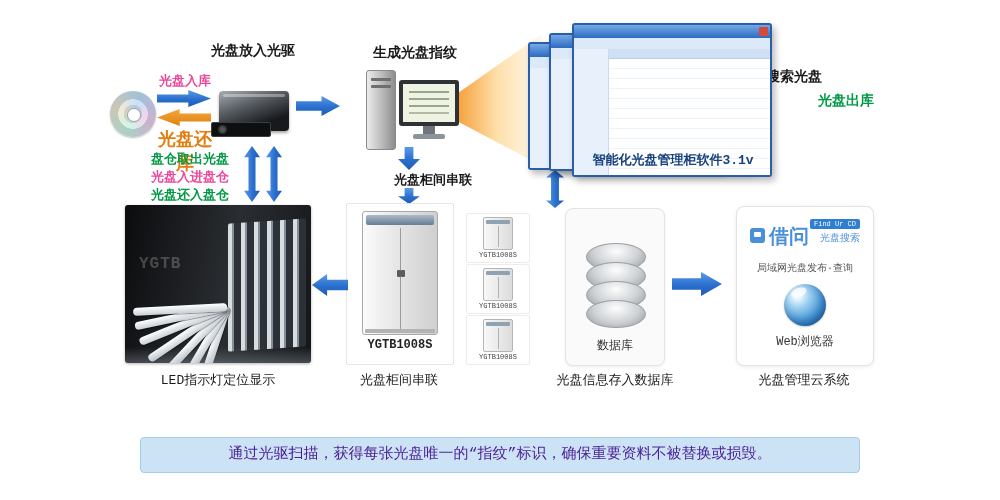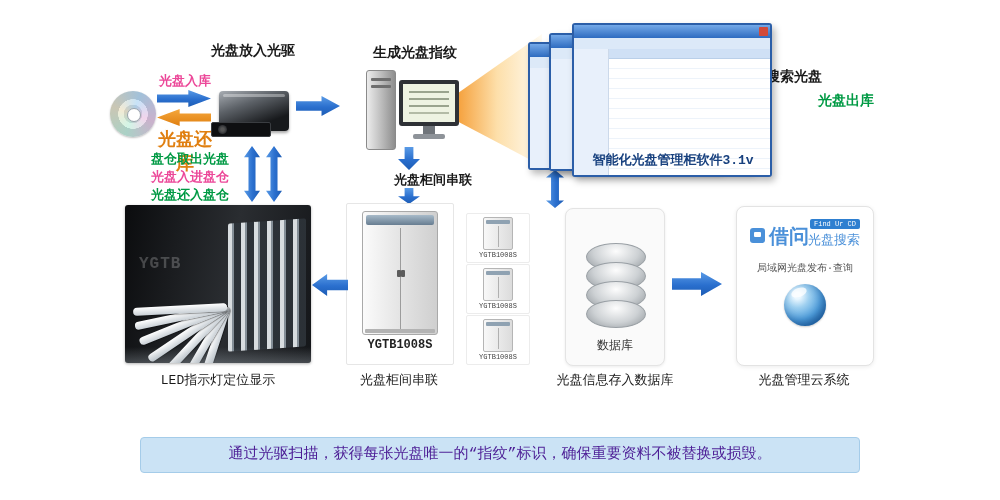--- a/index.html
+++ b/index.html
@@ -119,21 +119,21 @@
 
   
   .cloud-card { position:absolute; left:736px; top:206px; width:136px; height:158px; background:#fff;
         border:1px solid #e3e3e3; border-radius:8px; box-shadow:0 1px 4px rgba(0,0,0,.08); text-align:center; }
   .brand-row { position:relative; width:110px; height:30px; margin:14px auto 0; }
   .brand-icon { position:absolute; left:0; top:7px; width:15px; height:15px; background:#4a90d9; border-radius:3px; }
   .brand-icon::after { content:''; position:absolute; left:4px; top:4px; width:7px; height:5px; background:#fff; border-radius:1px; }
   .brand-text { position:absolute; left:19px; top:2px; font-size:20px; font-weight:bold; color:#4a90d9; }
   .brand-badge { position:absolute; right:0; top:-2px; background:#2e7fd0; color:#fff; font-size:7px;
         padding:1px 4px; border-radius:2px; }
-  .brand-tag { position:absolute; right:0; top:10px; font-size:13px; color:#4a90d9; }
+  .brand-tag { position:absolute; right:0; top:10px; font-size:10px; color:#4a90d9; }
   .cloud-line { margin-top:10px; font-size:10px; color:#555; }
   .sphere { width:42px; height:42px; border-radius:50%; margin:9px auto 0;
         background:radial-gradient(circle at 32% 28%, #eaf7ff 0 8%, #9fd0f0 28%, #4f9fdd 58%, #1f6db3 88%);
         box-shadow:inset -3px -4px 8px rgba(0,30,80,.35), 0 1px 2px rgba(0,0,0,.2); position:relative; }
   .sphere::after { content:''; position:absolute; left:7px; top:4px; width:16px; height:9px; border-radius:50%;
         background:rgba(255,255,255,.75); transform:rotate(-20deg); }
   .browser-label { margin-top:7px; font-size:12px; color:#333; }
 
   
   .banner { position:absolute; left:140px; top:437px; width:718px; height:34px; line-height:34px;
@@ -277,20 +277,21 @@
 
   <div class="cloud-card">
     <div class="brand-row">
       <div class="brand-icon"></div>
       <div class="brand-text">借问</div>
       <div class="brand-badge">Find Ur CD</div>
       <div class="brand-tag">光盘搜索</div>
     </div>
     <div class="cloud-line">局域网光盘发布·查询</div>
     <div class="sphere"></div>
+    <div class="browser-label">Web浏览器</div>
   </div>
 
   <div class="t center" style="left:125px;top:371px;width:186px;font-size:13px">LED指示灯定位显示</div>
   <div class="t center" style="left:346px;top:371px;width:106px;font-size:13px">光盘柜间串联</div>
   <div class="t center" style="left:545px;top:371px;width:140px;font-size:13px">光盘信息存入数据库</div>
   <div class="t center" style="left:736px;top:371px;width:136px;font-size:13px">光盘管理云系统</div>
 
   <div class="banner">通过光驱扫描，获得每张光盘唯一的“指纹”标识，确保重要资料不被替换或损毁。</div>
 
 </div>

